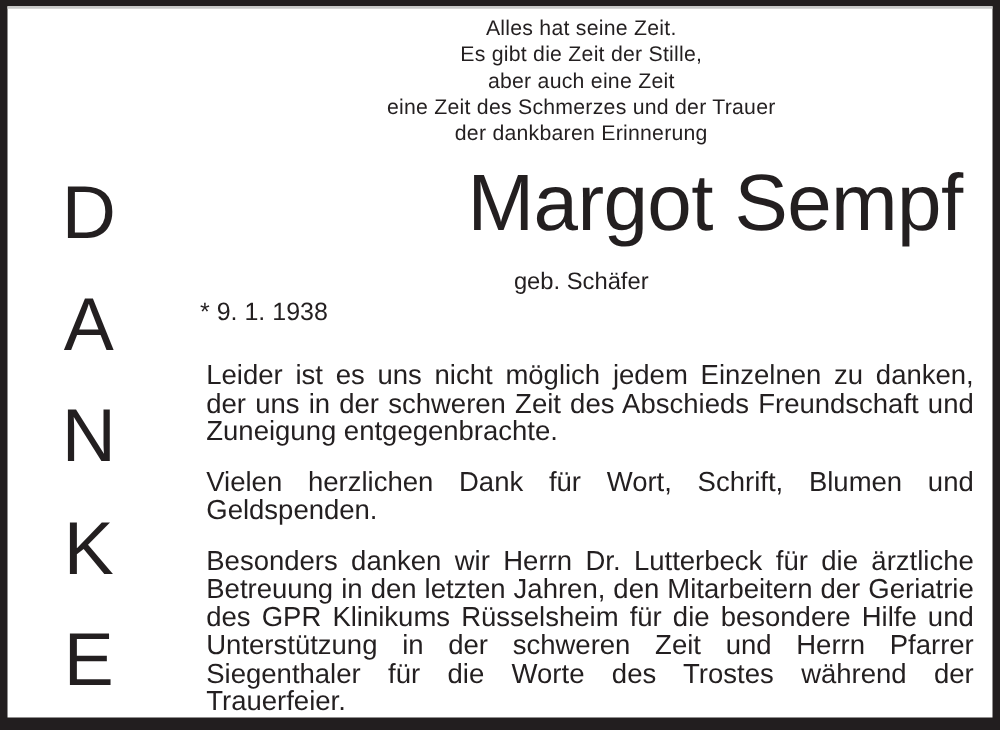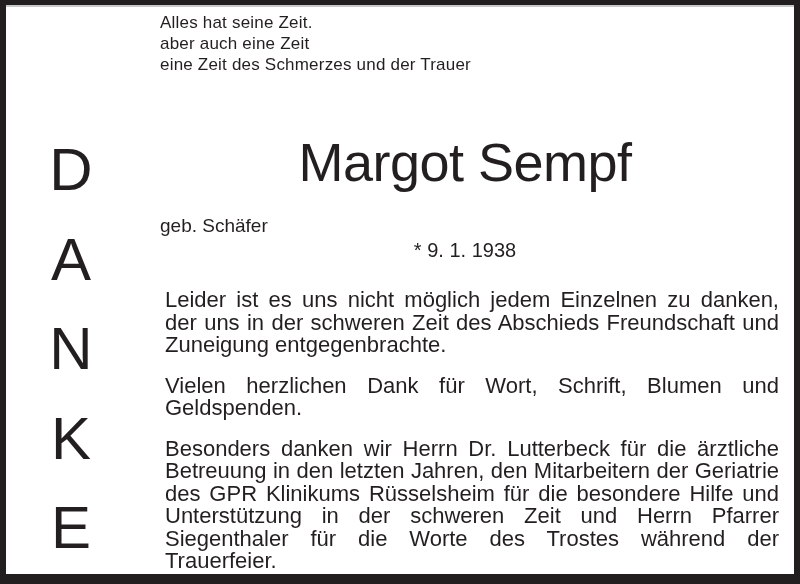--- a/index.html
+++ b/index.html
@@ -40,54 +40,55 @@
     line-height: 1;
     font-weight: 400;
     color: #231f20;
   }
 
   .verse {
     position: absolute;
     left: 160px;
     top: 12px;
     width: 610px;
+    text-align: center;
     font-size: 17px;
     line-height: 21px;
     letter-spacing: 0.2px;
   }
   .verse div { white-space: nowrap; }
 
   .name {
     position: absolute;
     left: 160px;
     top: 129px;
     width: 610px;
     margin: 0;
-    text-align: center;
-    font-size: 54px;
+    text-align: right;
+    font-size: 64px;
     line-height: 66px;
     font-weight: 400;
     letter-spacing: -0.5px;
     white-space: nowrap;
   }
   .maiden {
     position: absolute;
     left: 160px;
     top: 215px;
     width: 610px;
+    text-align: center;
     font-size: 19px;
     line-height: 22px;
   }
   .dates {
     position: absolute;
     left: 160px;
     top: 238px;
     width: 610px;
     display: flex;
-    justify-content: center;
     gap: 62px;
     font-size: 20px;
     line-height: 24px;
   }
 
   .body-text {
     position: absolute;
     left: 165px;
     top: 289px;
     width: 614px;
@@ -121,22 +122,24 @@
   <div class="danke">
     <span>D</span>
     <span>A</span>
     <span>N</span>
     <span>K</span>
     <span>E</span>
   </div>
 
   <div class="verse">
     <div>Alles hat seine Zeit.</div>
+    <div>Es gibt die Zeit der Stille,</div>
     <div>aber auch eine Zeit</div>
     <div>eine Zeit des Schmerzes und der Trauer</div>
+    <div>der dankbaren Erinnerung</div>
   </div>
 
   <h1 class="name">Margot Sempf</h1>
 
   <div class="maiden">geb. Schäfer</div>
 
   <div class="dates">
     <span>* 9. 1. 1938</span>
   </div>
 

